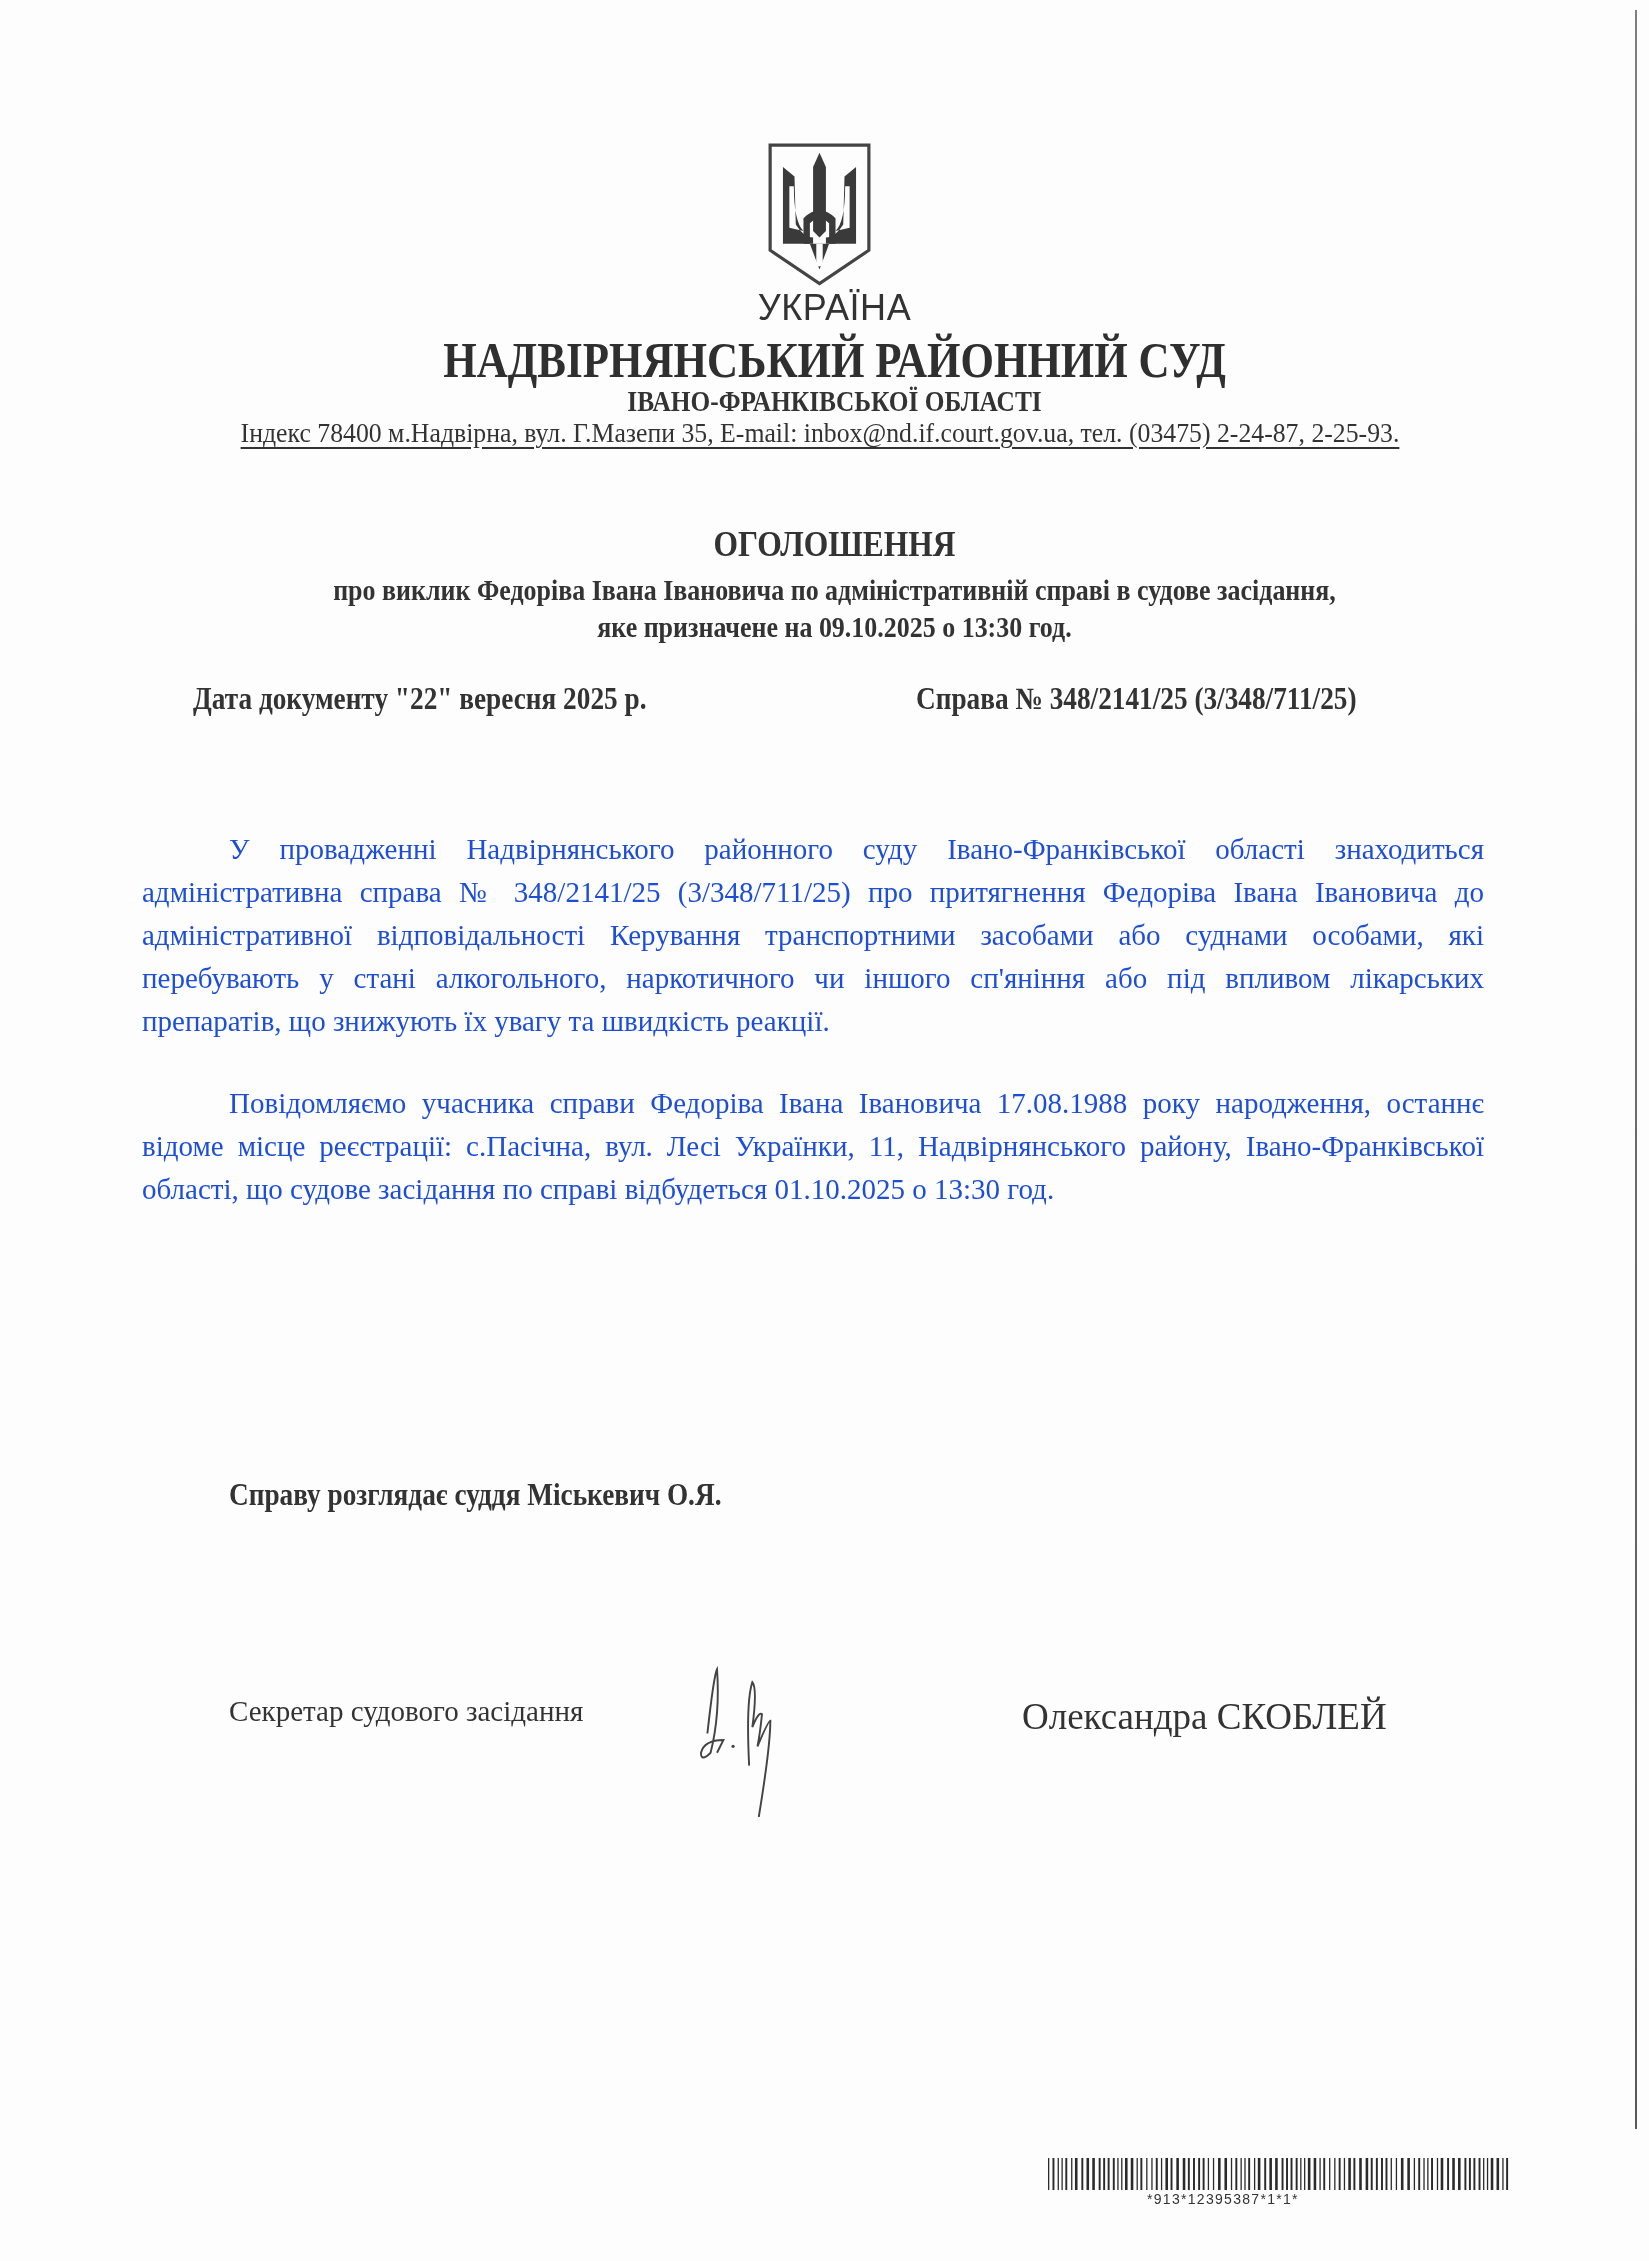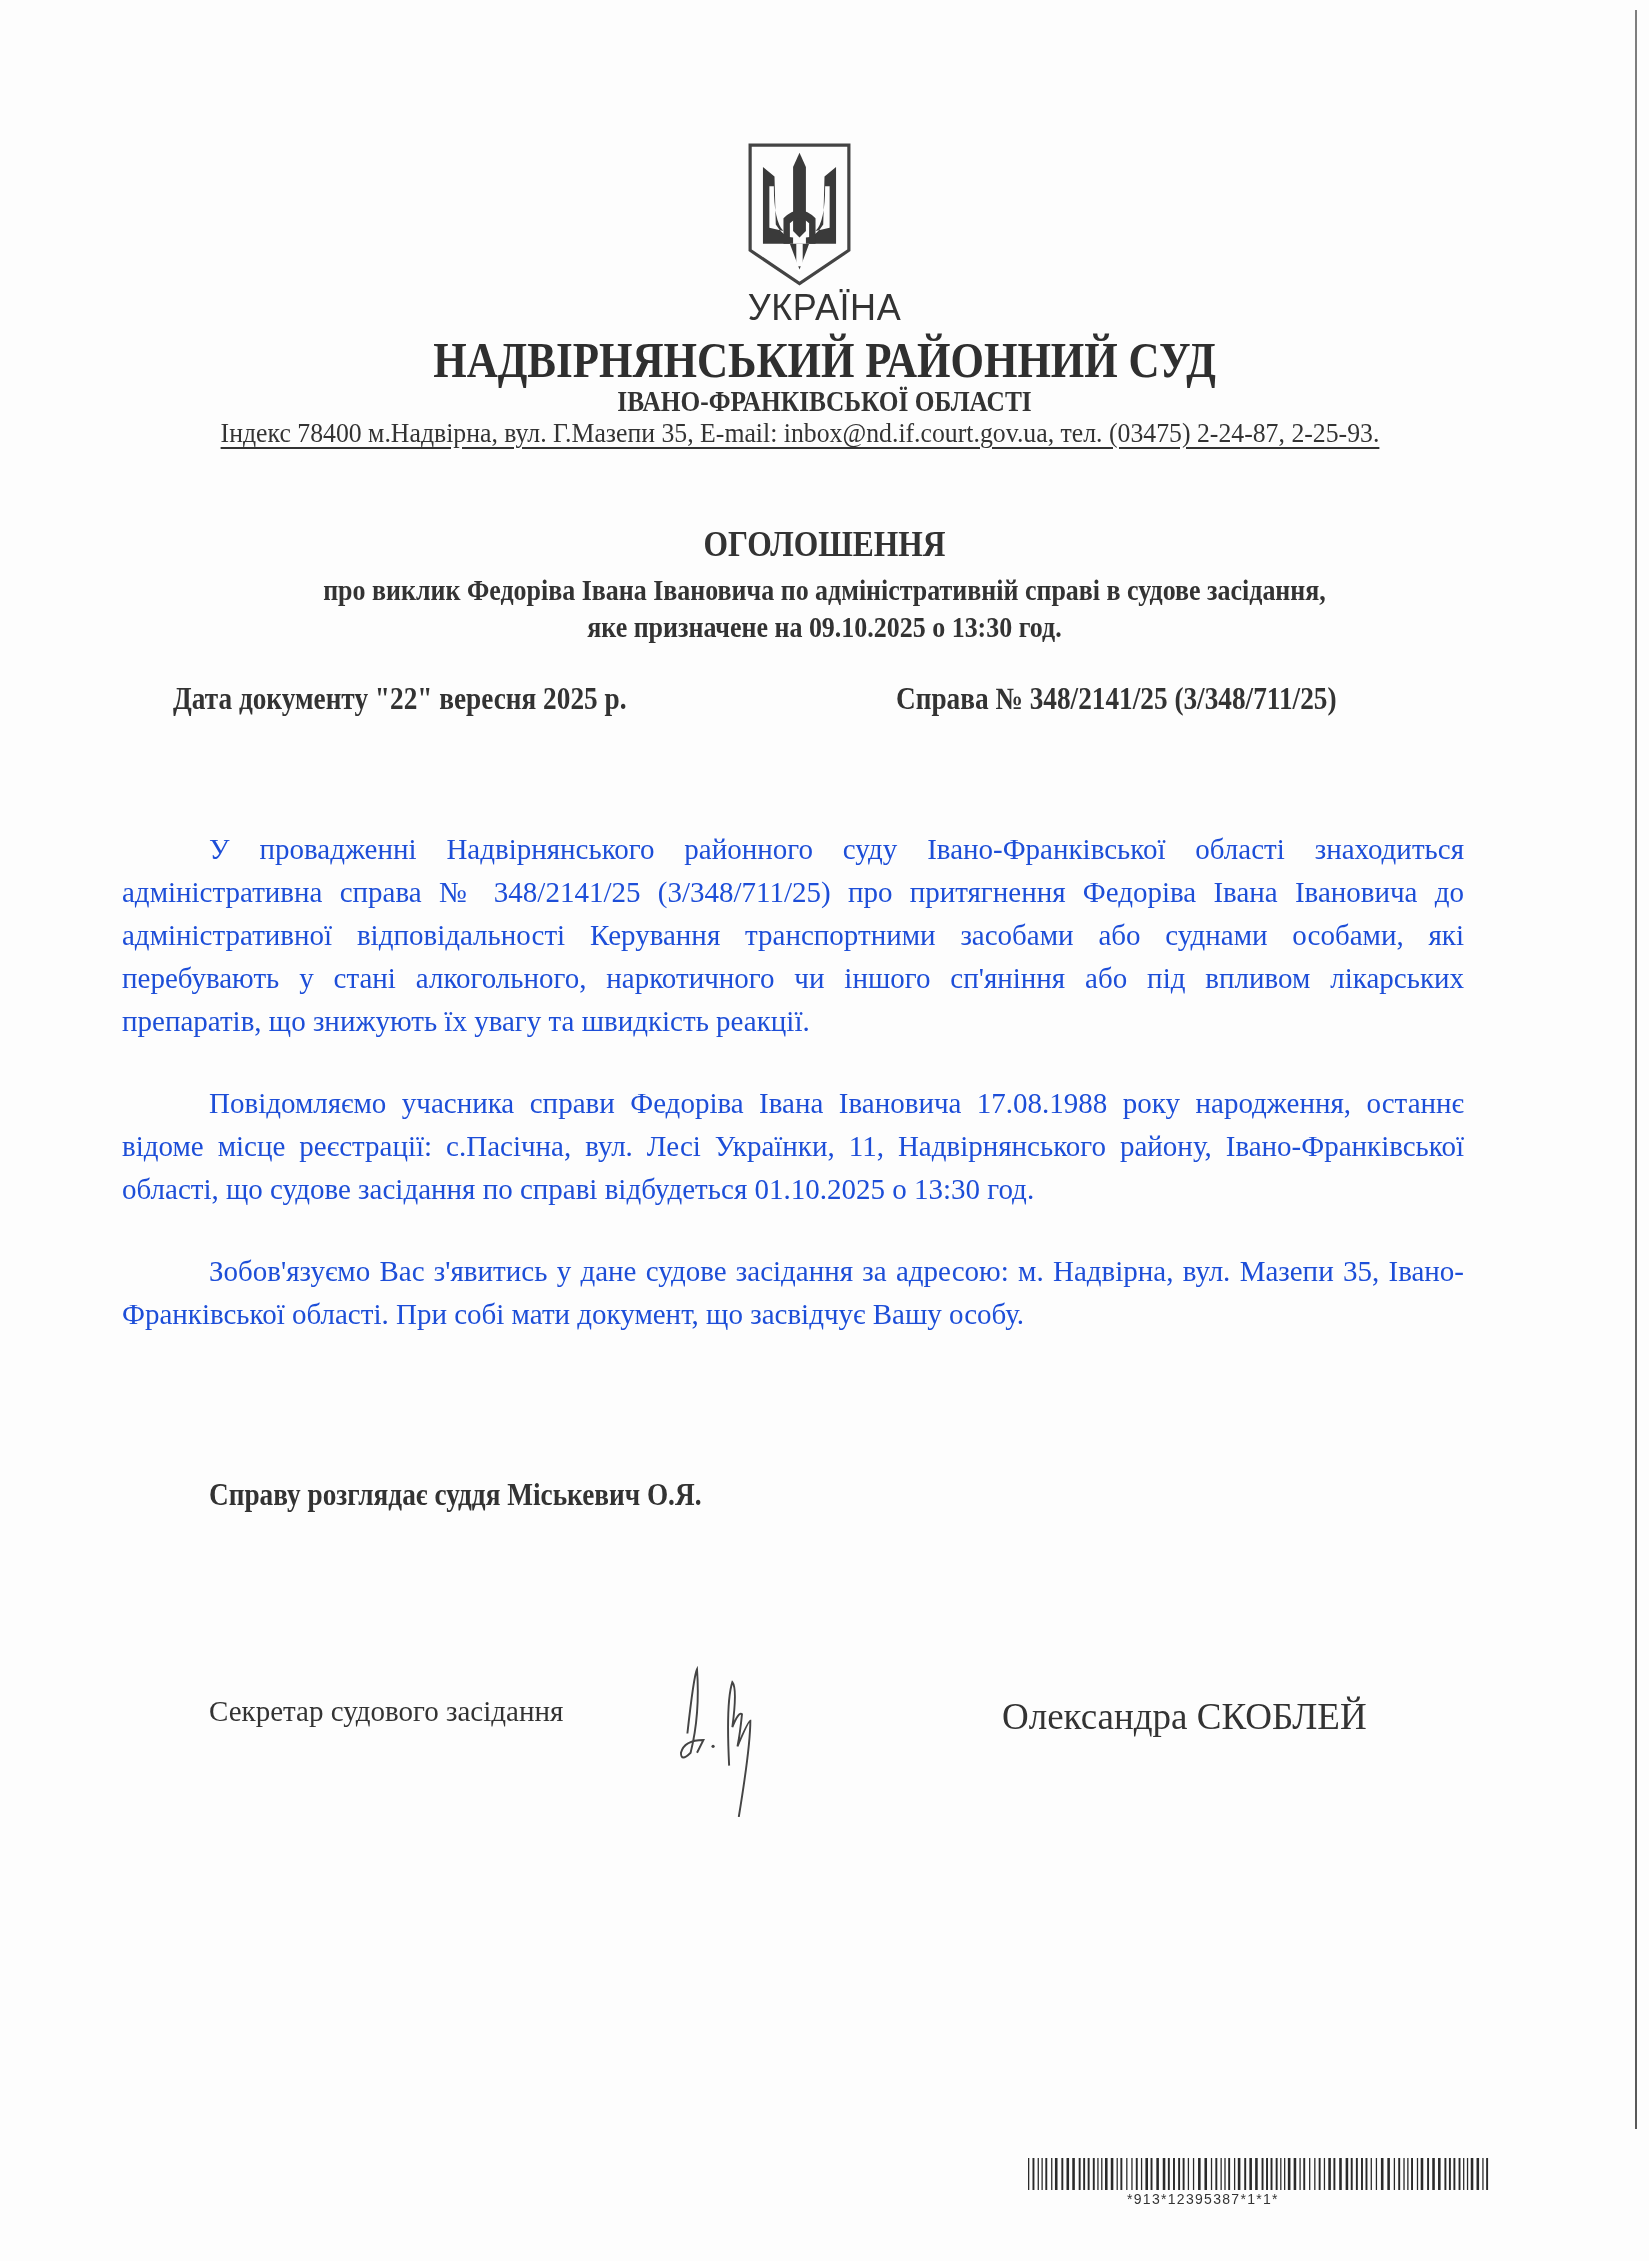--- a/index.html
+++ b/index.html
@@ -1,18 +1,18 @@
 <!DOCTYPE html>
 <html style="font-size:10.3px"><head>
   <meta charset="utf-8">
   <style>
     html, body { margin: 0; padding: 0; background: #fdfdfd; }
     body { width: 1649px; height: 2261px; position: relative; overflow: hidden;
            font-family: "Liberation Serif", "DejaVu Serif", serif; color: #2b2b2b; }
-    .page { position: absolute; inset: 0; }
+    .page { position: absolute; inset: 0; margin-left: 20px; }
     .right-edge { position: absolute; right: 11.6px; top: 9.6px; width: 2.6px; height: 2119px; background: linear-gradient(#555,#222); opacity: .75; }
     .emblem { position: absolute; left: 745px; top: 141px; width: 109px; height: 148px; }
     .ukraine { position: absolute; left: 0; right: 0; top: 287px; text-align: center;
                font-family: "Liberation Sans", "DejaVu Sans", sans-serif; font-size: 36px; letter-spacing: 0.6px; color: #333; }
     .court { position: absolute; left: 0; right: 0; top: 331px; text-align: center; font-weight: bold;
              font-size: 50px; transform: scaleX(0.86); transform-origin: center; color: #2f2f2f; }
     .region { position: absolute; left: 0; right: 0; top: 385px; text-align: center; font-weight: bold;
               font-size: 29.5px; transform: scaleX(0.86); color: #333; }
     .address { position: absolute; left: 116px; width: 1368px; top: 417px; text-align: center;
                font-size: 28px; text-decoration: underline; text-underline-offset: 5.1px; transform: scaleX(0.92); color: #333; }
@@ -57,21 +57,20 @@
     <div>про виклик Федоріва Івана Івановича по адміністративній справі в судове засідання,</div>
     <div>яке призначене на 09.10.2025 о 13:30 год.</div>
   </div>
 
   <div class="doc-date">Дата документу "22" вересня 2025 р.</div>
   <div class="case-no">Справа № 348/2141/25 (3/348/711/25)</div>
 
   <div class="body">
     <p>У провадженні Надвірнянського районного суду Івано-Франківської області знаходиться адміністративна справа № 348/2141/25 (3/348/711/25) про притягнення Федоріва Івана Івановича до адміністративної відповідальності Керування транспортними засобами або суднами особами, які перебувають у стані алкогольного, наркотичного чи іншого сп'яніння або під впливом лікарських препаратів, що знижують їх увагу та швидкість реакції.</p>
     <p>Повідомляємо учасника справи Федоріва Івана Івановича 17.08.1988 року народження, останнє відоме місце реєстрації: с.Пасічна, вул. Лесі Українки, 11, Надвірнянського району, Івано-Франківської області, що судове засідання по справі відбудеться 01.10.2025 о 13:30 год.</p>
-    <p>Зобов'язуємо Вас з'явитись у дане судове засідання за адресою: м. Надвірна, вул. Мазепи 35, Івано-Франківської області. При собі мати документ, що засвідчує Вашу особу.</p>
   </div>
 
   <div class="judge">Справу розглядає суддя Міськевич О.Я.</div>
 
   <div class="secretary-label">Секретар судового засідання</div>
   <svg class="signature" viewBox="0 0 160 260">
     <path d="M30 130 Q40 40 45 30 Q50 100 35 160 Q20 175 20 160 Q25 140 55 140 Q50 150 45 160" fill="none" stroke="#444" stroke-width="3"></path>
     <circle cx="70" cy="150" r="2.5" fill="#444"></circle>
     <path d="M95 180 Q90 80 100 50 Q108 60 100 120 Q110 95 115 100 Q112 130 108 150 Q125 110 128 110 Q128 150 110 260" fill="none" stroke="#444" stroke-width="3"></path>
   </svg>

